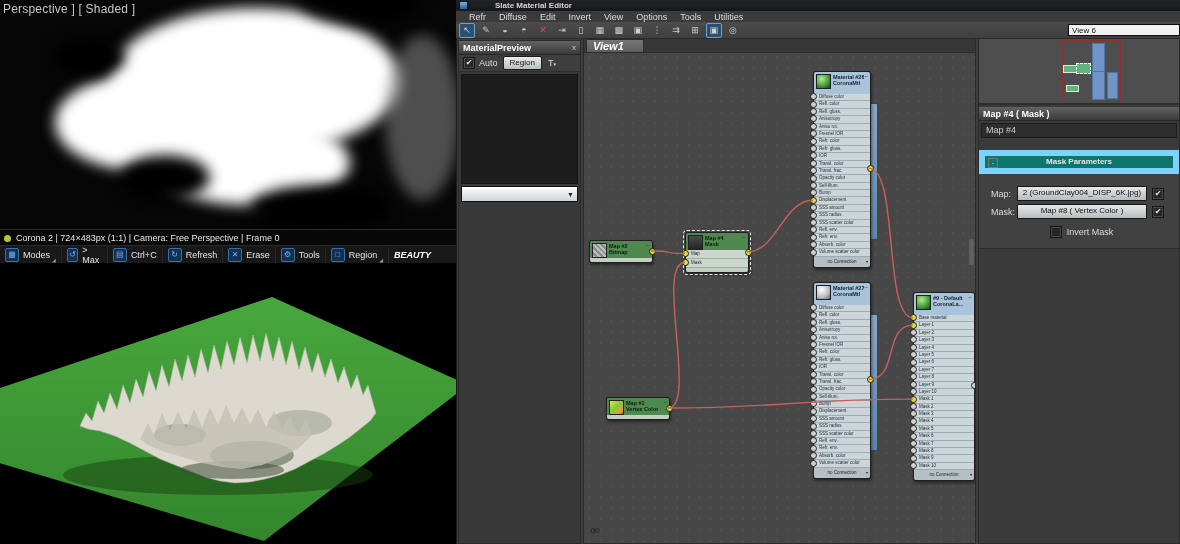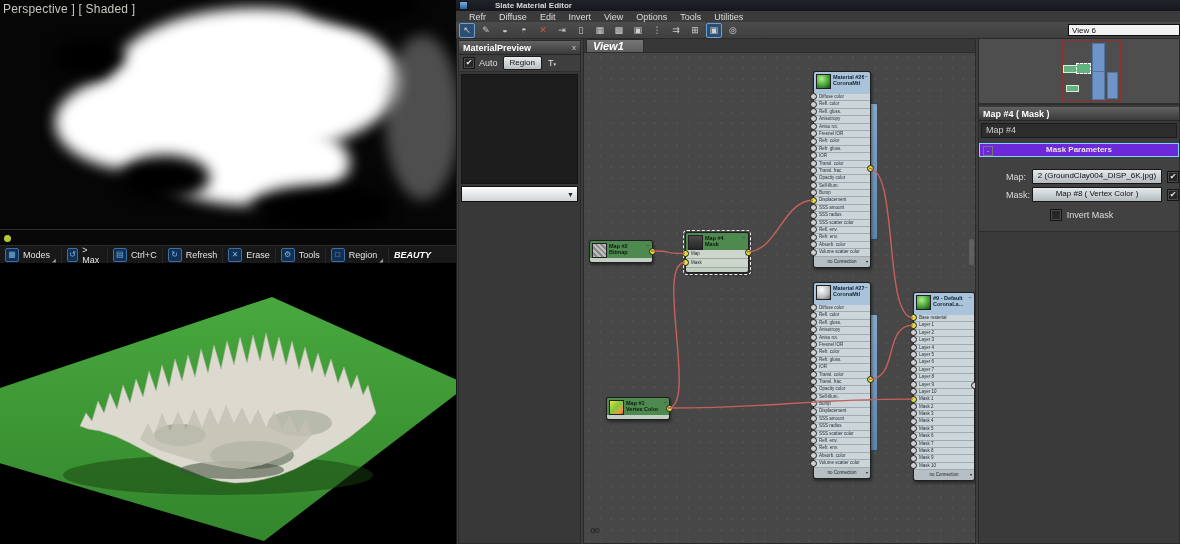--- a/index.html
+++ b/index.html
@@ -100,26 +100,26 @@
   #right-dock{left:978px;top:38px;width:202px;height:506px;background:#3a3a3a;border:1px solid #2a2a2a;box-sizing:border-box;}
   #nav-minimap{height:64px;background:#4e4e4e;border-bottom:2px solid #2e2e2e;position:relative;}
   .mm-view{position:absolute;border:1px solid #8d3030;}
   .mm-node{position:absolute;}
   .mm-green{background:#63b37e;border:1px solid #d8ecd8;}
   .mm-green.sel{border:1px dashed #fff;}
   .mm-blue{background:#6f94c8;border:1px solid #51759f;}
   #param-title{margin-top:2px;text-align:center;}
   #param-name{margin:2px;height:13px;background:#2d2d2d;border:1px solid #1c1c1c;color:#cfcfcf;
               font-size:9px;line-height:13px;padding-left:4px;}
-  #rollout{margin-top:5px;height:12px;background:#6d28d9;border:1px solid #7dd3fc;position:relative;
+  #rollout{margin-top:12px;height:12px;background:#0f766e;border:6px solid #7dd3fc;position:relative;
            color:#e6e6e6;font-size:8px;font-weight:bold;text-align:center;line-height:12px;}
   #rollout .minus{position:absolute;left:3px;top:2px;width:8px;height:8px;border:1px solid #777;
                   color:#ddd;font-size:7px;line-height:7px;text-align:center;font-weight:normal;}
   #mask-params{background:#414141;height:74px;border-bottom:1px solid #2c2c2c;position:relative;}
-  .prow{position:absolute;display:flex;align-items:center;width:100%;justify-content:flex-end;}
+  .prow{position:absolute;display:flex;align-items:center;width:100%;}
   .plabel{width:38px;text-align:left;color:#ddd;font-size:9px;padding-left:12px;box-sizing:border-box;}
   .pbtn{width:128px;height:13px;background:linear-gradient(#e6e9ea,#b4bcc0);border:1px solid #161616;border-radius:1px;
         color:#101010;font-size:8px;line-height:12px;text-align:center;overflow:hidden;white-space:nowrap;}
   .prow .chk{margin-left:5px;}
   #invert-row{justify-content:center;}
   #invert-label{color:#ddd;font-size:9px;margin-left:5px;}
 </style>
 </head>
 <body>
 
@@ -130,20 +130,21 @@
   <div class="blob" style="left:385px;top:35px;width:75px;height:165px;background:#8a8a8a;opacity:.55;"></div>
   <div class="blob" style="left:120px;top:155px;width:90px;height:45px;background:#000;"></div>
   <div class="blob" style="left:250px;top:185px;width:140px;height:45px;background:#000;"></div>
   <div class="blob" style="left:55px;top:40px;width:70px;height:35px;background:#000;"></div>
   <div class="blob" style="left:300px;top:-25px;width:120px;height:50px;background:#000;opacity:.8;"></div>
   <div id="vp-label" class="abs">Perspective ] [ Shaded ]</div>
 </div>
 
 <div id="vfb-title" class="abs">
   <span id="vfb-dot"></span>
+  <span>Corona 2 | 724×483px (1:1) | Camera: Free Perspective | Frame 0</span>
 </div>
 
 <div id="vfb-toolbar" class="abs">
     <div class="vbtn">
       <span class="vicon">▦</span>
       <span class="vlabel">Modes</span>
       <span class="vmore">◢</span>
     </div>
     <div class="vbtn">
       <span class="vicon">↺</span>

